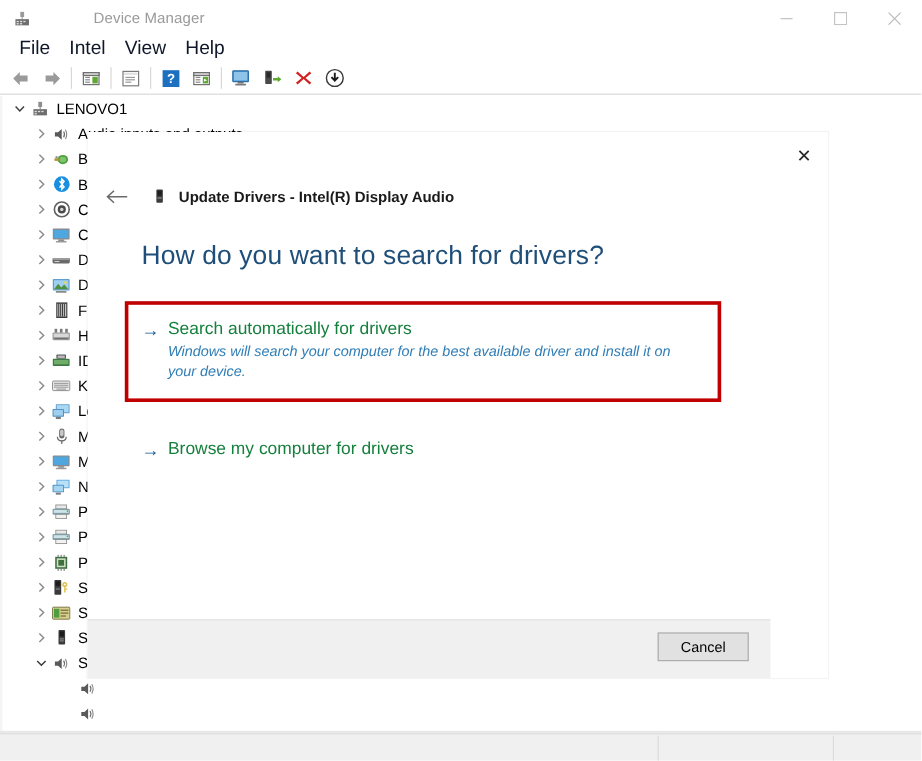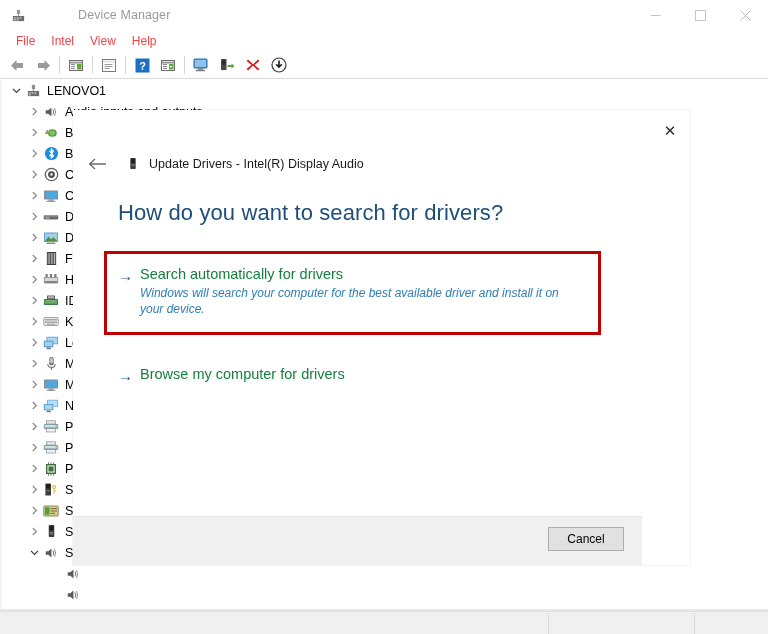--- a/index.html
+++ b/index.html
@@ -57,22 +57,22 @@
     position: absolute;
     left: 0; top: 30px;
     width: 768px; height: 22px;
     background: #ffffff;
     display: flex;
     align-items: center;
     padding-left: 8px;
     box-sizing: border-box;
   }
   .menu-item {
-    font-size: 12px;
-    color: #ef4444;
+    font-size: 16px;
+    color: #0f172a;
     padding: 3px 8px;
     line-height: 14px;
   }
 
   
   .toolbar {
     position: absolute;
     left: 0; top: 52px;
     width: 768px; height: 26px;
     background: #ffffff;
@@ -162,20 +162,21 @@
   }
   .dlg-head-icon {
     width: 16px; height: 16px;
     margin-left: 14px;
     display: flex; align-items: center; justify-content: center;
   }
   .dlg-head-title {
     margin-left: 8px;
     font-size: 12.5px;
     color: #1a1a1a;
+    font-weight: bold;
   }
 
   .dlg-question {
     position: absolute;
     left: 45px; top: 90px;
     font-size: 22px;
     color: #1f4e79;
     letter-spacing: 0.1px;
   }
 

